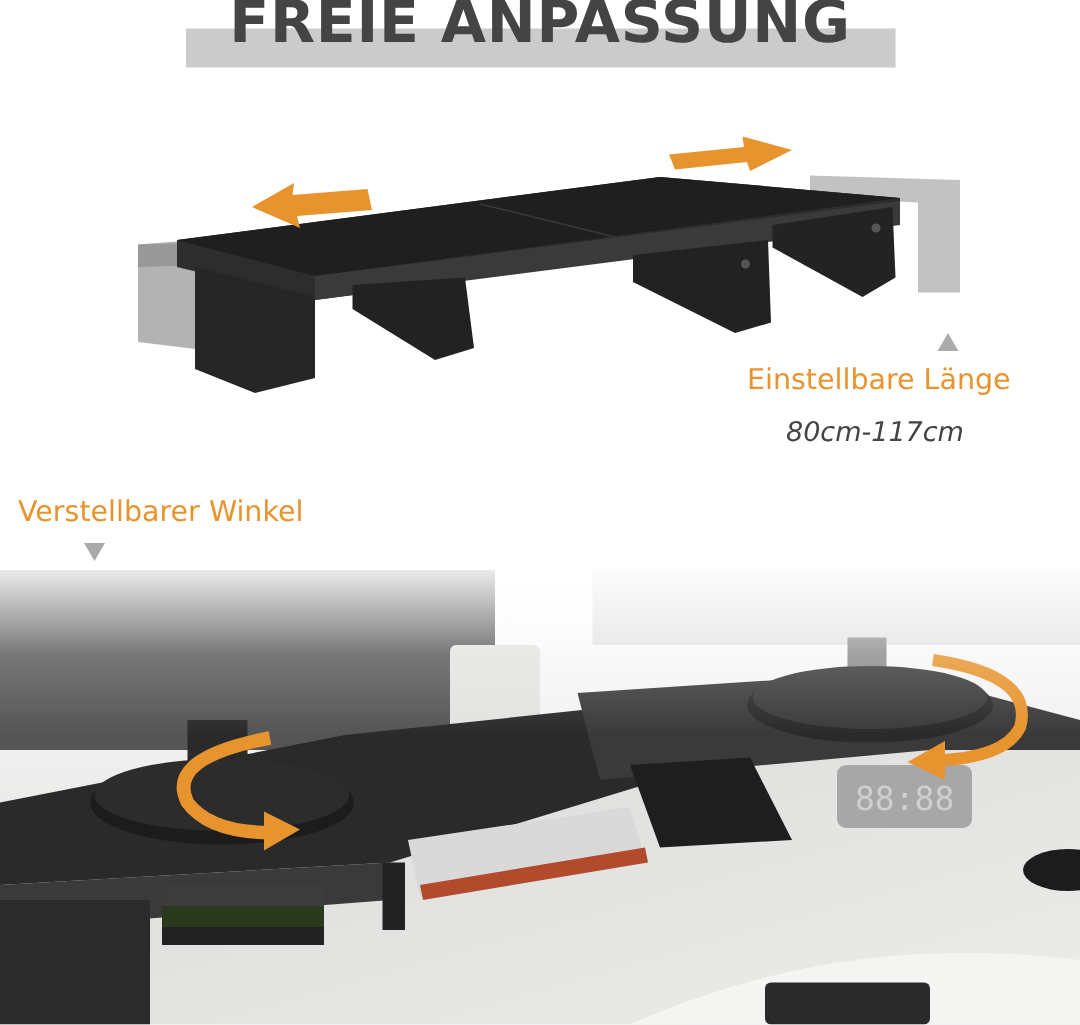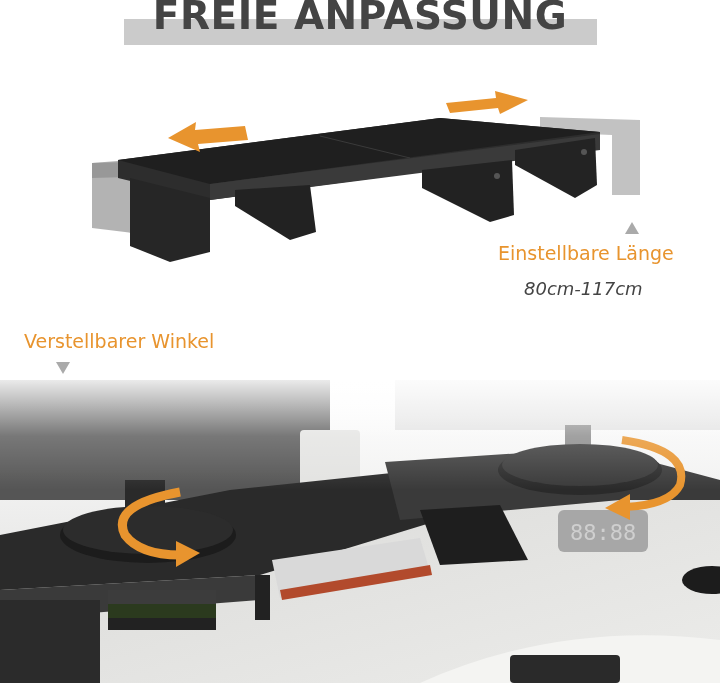--- a/index.html
+++ b/index.html
@@ -132,16 +132,16 @@
 
 <div class="banner-bar"></div>
 <div class="banner-title">FREIE ANPASSUNG</div>
 
 <svg class="tri" style="left:625px; top:222px;" width="14" height="12">
   <polygon points="7,0 14,12 0,12" fill="#aaaaaa"></polygon>
 </svg>
 <div class="label-orange" style="left:498px; top:242px;">Einstellbare Länge</div>
 <div class="label-range" style="left:524px; top:278px;font-style:italic;">80cm-117cm</div>
 
-<div class="label-orange" style="left:24px; top:330px;">Verstellbarer Winkel</div>
+<div class="label-orange" style="left:12px; top:330px;">Verstellbarer Winkel</div>
 <svg class="tri" style="left:56px; top:362px;" width="14" height="12">
   <polygon points="0,0 14,0 7,12" fill="#aaaaaa"></polygon>
 </svg>
 
 </body></html>

